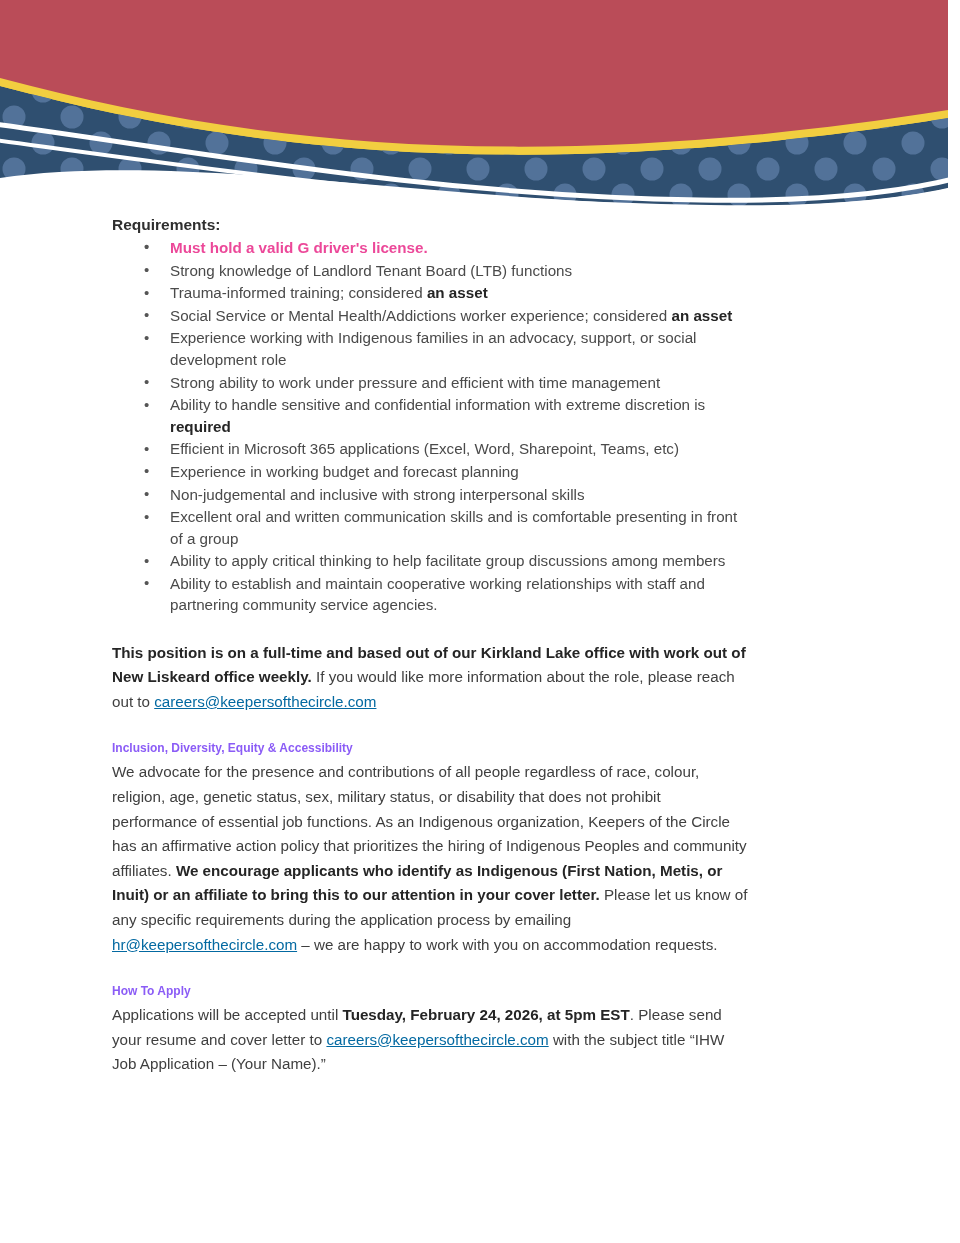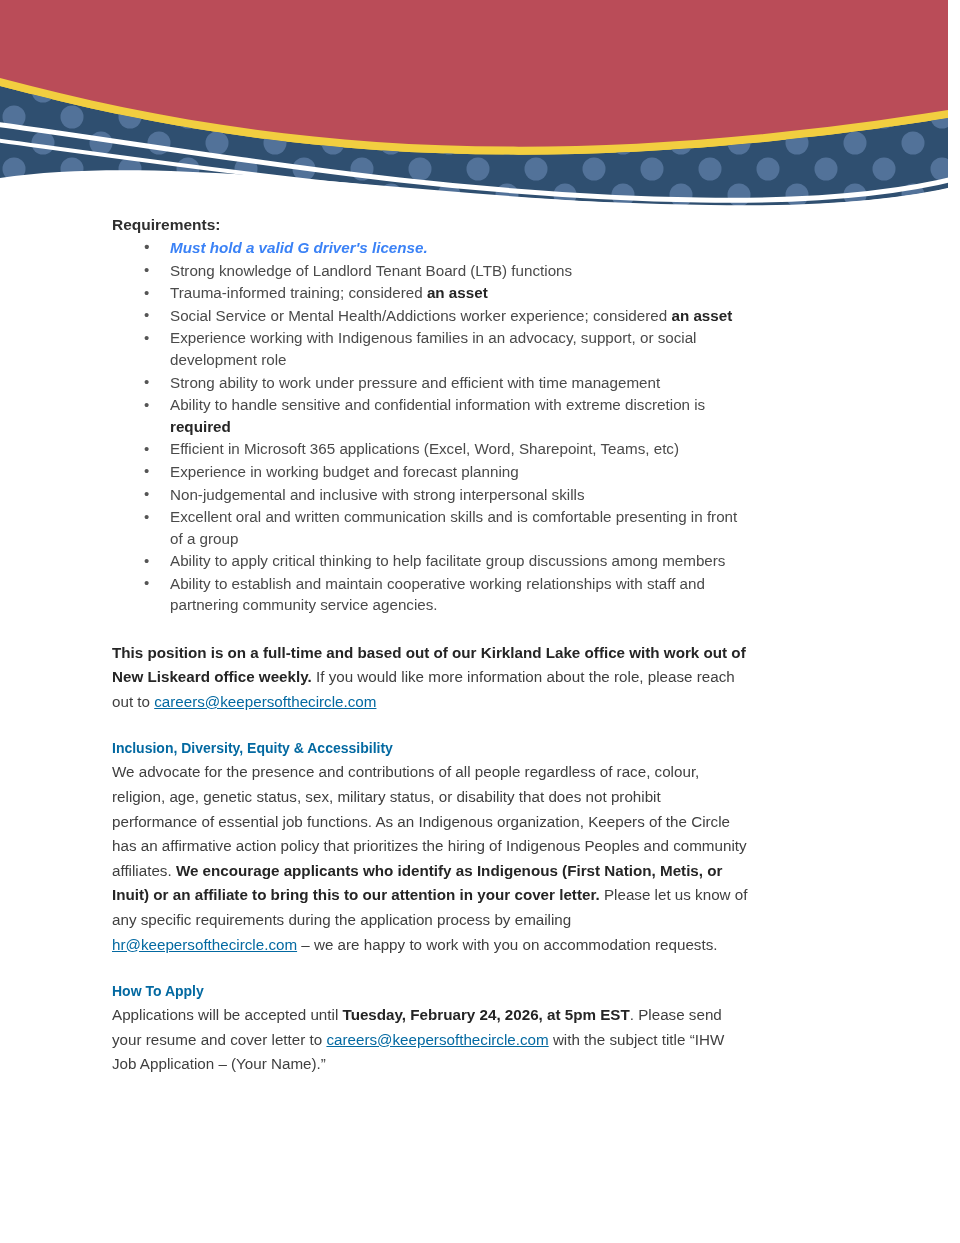--- a/index.html
+++ b/index.html
@@ -67,45 +67,44 @@
     content: "\2022";
     position: absolute;
     left: 32px;
     top: 0;
     font-size: 15px;
     line-height: 21.6px;
     color: #555555;
   }
   ul.req-list li.bold-item {
     font-weight: bold;
-    color: #3b82f6;
-    font-style: italic;
+    color: #ec4899;
   }
 
   p.para {
     font-size: 15.2px;
     line-height: 24.6px;
     color: #3f3f3f;
     margin: 0;
   }
 
   .gap-lg { height: 24px; }
   .gap-md { height: 22px; }
 
   .b { font-weight: bold; color: #252525; }
   .i { }
   a.maillink {
     color: #0369a1;
     text-decoration: underline;
     cursor: pointer;
   }
   .heading-inline {
-    font-size: 14px;
+    font-size: 12px;
     font-weight: bold;
-    color: #0369a1;
+    color: #8b5cf6;
     line-height: 24px;
     display: block;
   }
 </style>
 </head>
 <body>
 
 <div class="banner">
   <svg viewBox="0 0 960 210" preserveAspectRatio="none" xmlns="http://www.w3.org/2000/svg">
     <defs>

